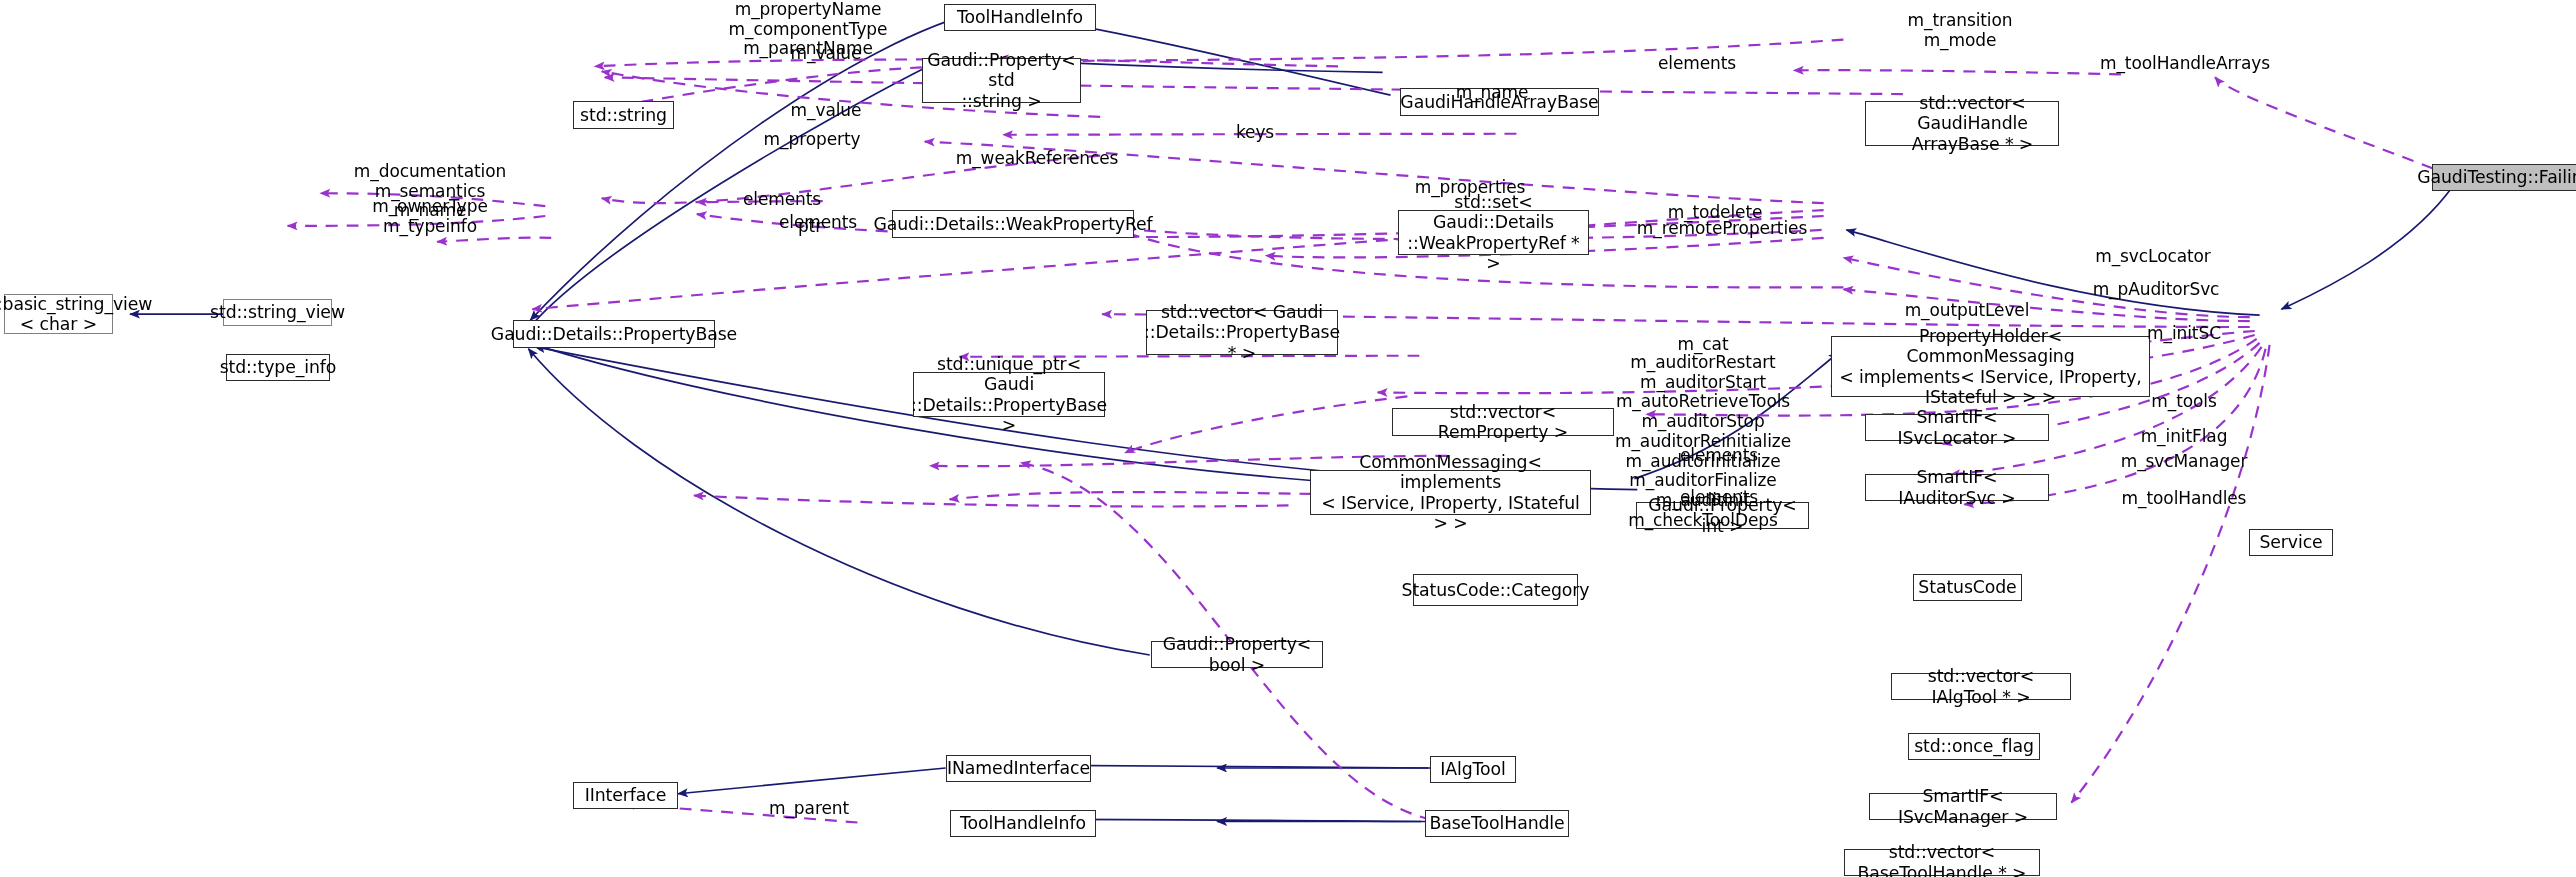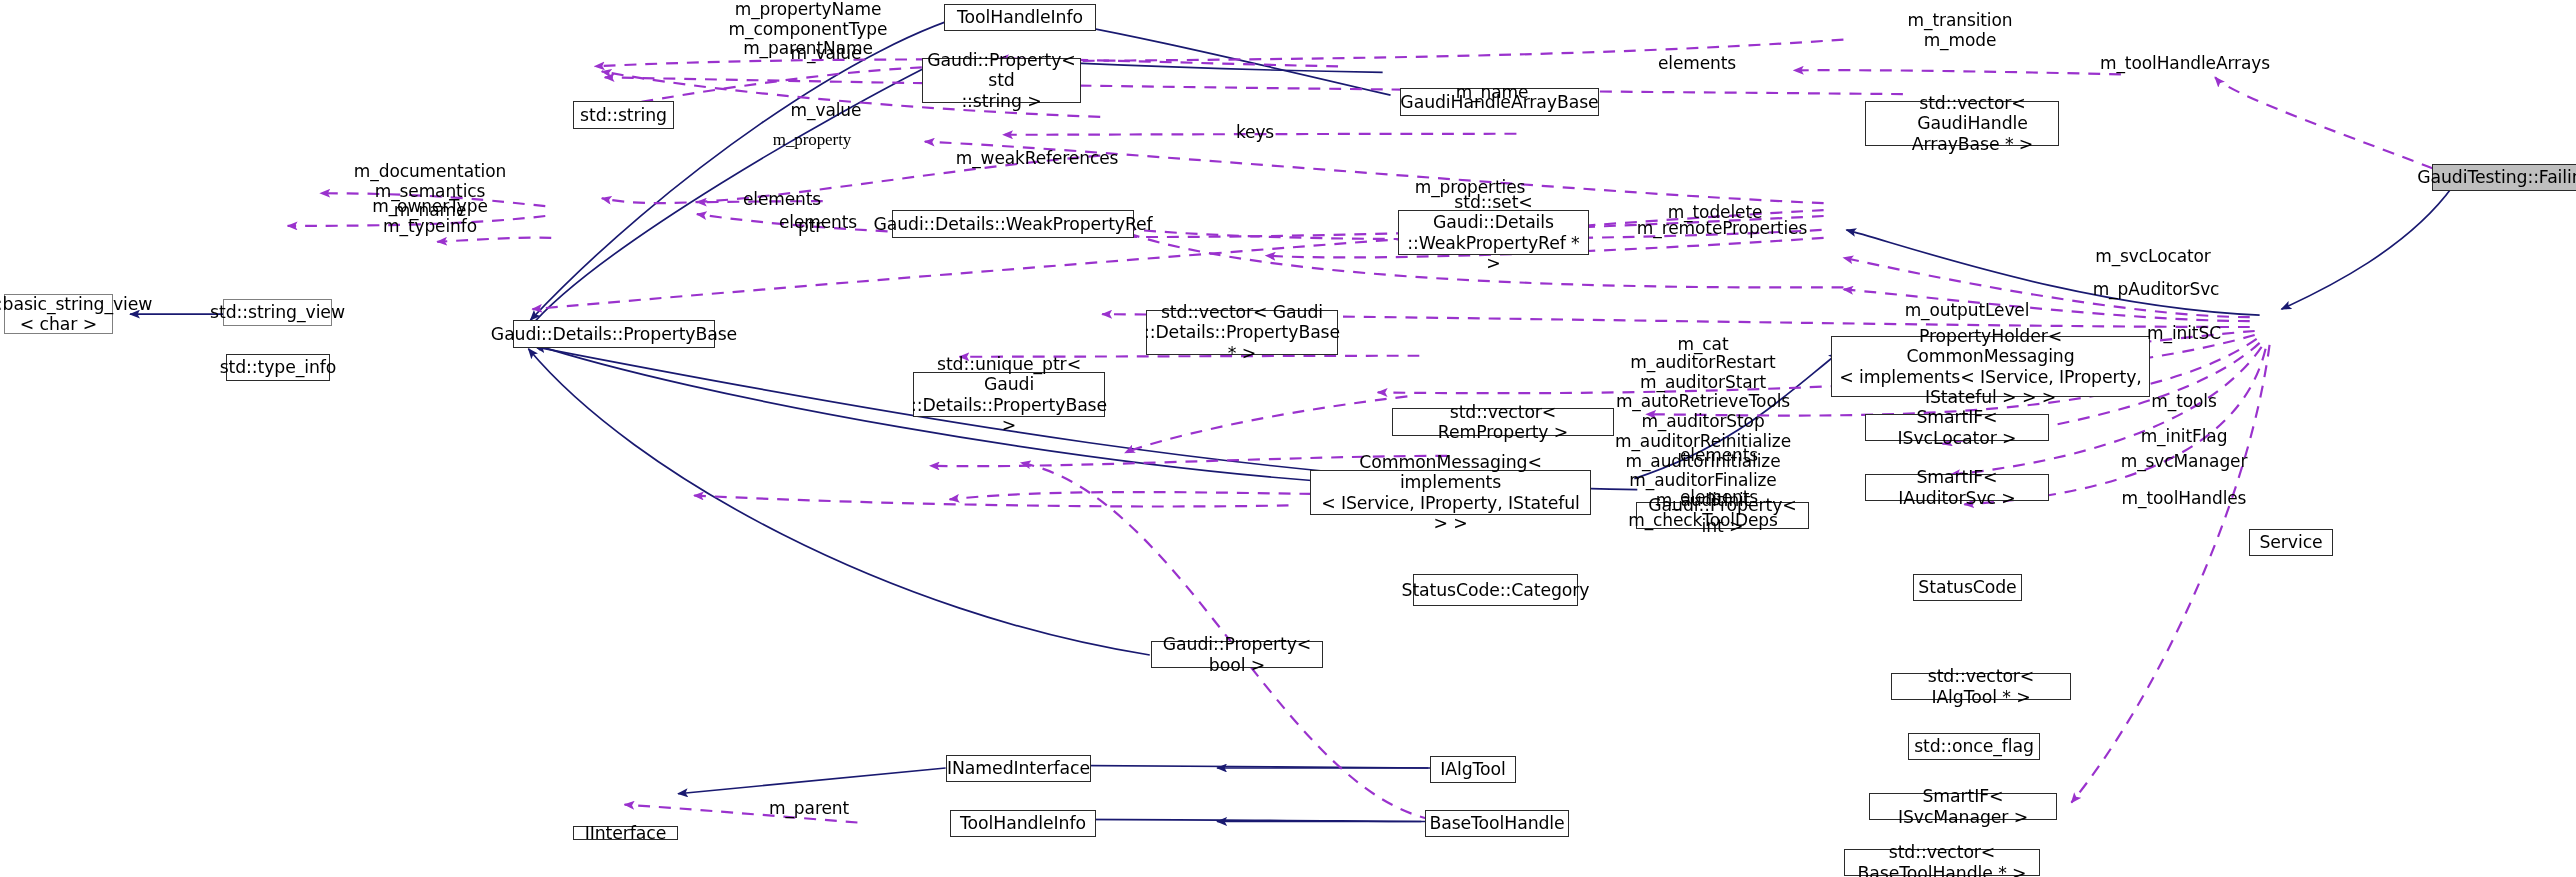--- a/index.html
+++ b/index.html
@@ -159,41 +159,41 @@
 &lt; IService, IProperty, IStateful &gt; &gt;</div>
   <div class="node" style="left:1865px; top:414px; width:184px; height:27px;">SmartIF&lt; ISvcLocator &gt;</div>
   <div class="node" style="left:1865px; top:474px; width:184px; height:27px;">SmartIF&lt; IAuditorSvc &gt;</div>
   <div class="node" style="left:1636px; top:502px; width:173px; height:27px;">Gaudi::Property&lt; int &gt;</div>
   <div class="node" style="left:1413px; top:574px; width:165px; height:32px;">StatusCode::Category</div>
   <div class="node" style="left:1913px; top:574px; width:109px; height:27px;">StatusCode</div>
   <div class="node" style="left:1151px; top:641px; width:172px; height:27px;">Gaudi::Property&lt; bool &gt;</div>
   <div class="node" style="left:1891px; top:673px; width:180px; height:27px;">std::vector&lt; IAlgTool * &gt;</div>
   <div class="node" style="left:1908px; top:733px; width:132px; height:27px;">std::once_flag</div>
   <div class="node" style="left:1869px; top:793px; width:188px; height:27px;">SmartIF&lt; ISvcManager &gt;</div>
-  <div class="node" style="left:573px; top:782px; width:105px; height:14px;margin-top:44px;">IInterface</div>
+  <div class="node" style="left:573px; top:782px; width:105px; height:27px;">IInterface</div>
   <div class="node" style="left:946px; top:755px; width:145px; height:27px;">INamedInterface</div>
   <div class="node" style="left:950px; top:810px; width:146px; height:27px;">ToolHandleInfo</div>
   <div class="node" style="left:1430px; top:756px; width:86px; height:27px;">IAlgTool</div>
   <div class="node" style="left:1425px; top:810px; width:144px; height:27px;">BaseToolHandle</div>
   <div class="node" style="left:1844px; top:849px; width:196px; height:27px;">std::vector&lt; BaseToolHandle * &gt;</div>
   <div class="node" style="left:2249px; top:529px; width:84px; height:27px;">Service</div>
   <div class="node highlight" style="left:2432px; top:164px; width:177px; height:27px;">GaudiTesting::FailingSvc</div>
 
   <div class="edge-label" style="left:808px; top:0px;">m_propertyName
 m_componentType
 m_parentName</div>
   <div class="edge-label" style="left:826px; top:44px;">m_value</div>
   <div class="edge-label" style="left:826px; top:101px;">m_value</div>
   <div class="edge-label" style="left:1960px; top:11px;">m_transition
 m_mode</div>
   <div class="edge-label" style="left:1697px; top:54px;">elements</div>
   <div class="edge-label" style="left:2185px; top:54px;">m_toolHandleArrays</div>
   <div class="edge-label" style="left:1492px; top:83px;">m_name</div>
   <div class="edge-label" style="left:1255px; top:123px;">keys</div>
-  <div class="edge-label" style="left:812px; top:130px;font-family:Liberation Serif, serif;">m_property</div>
+  <div class="edge-label" style="left:812px; top:130px;">m_property</div>
   <div class="edge-label" style="left:1037px; top:149px;">m_weakReferences</div>
   <div class="edge-label" style="left:430px; top:162px;">m_documentation
 m_semantics
 m_name</div>
   <div class="edge-label" style="left:430px; top:197px;">m_ownerType
 m_typeinfo</div>
   <div class="edge-label" style="left:782px; top:190px;">elements</div>
   <div class="edge-label" style="left:1470px; top:178px;">m_properties</div>
   <div class="edge-label" style="left:818px; top:213px;">elements</div>
   <div class="edge-label" style="left:810px; top:217px;">ptr</div>

